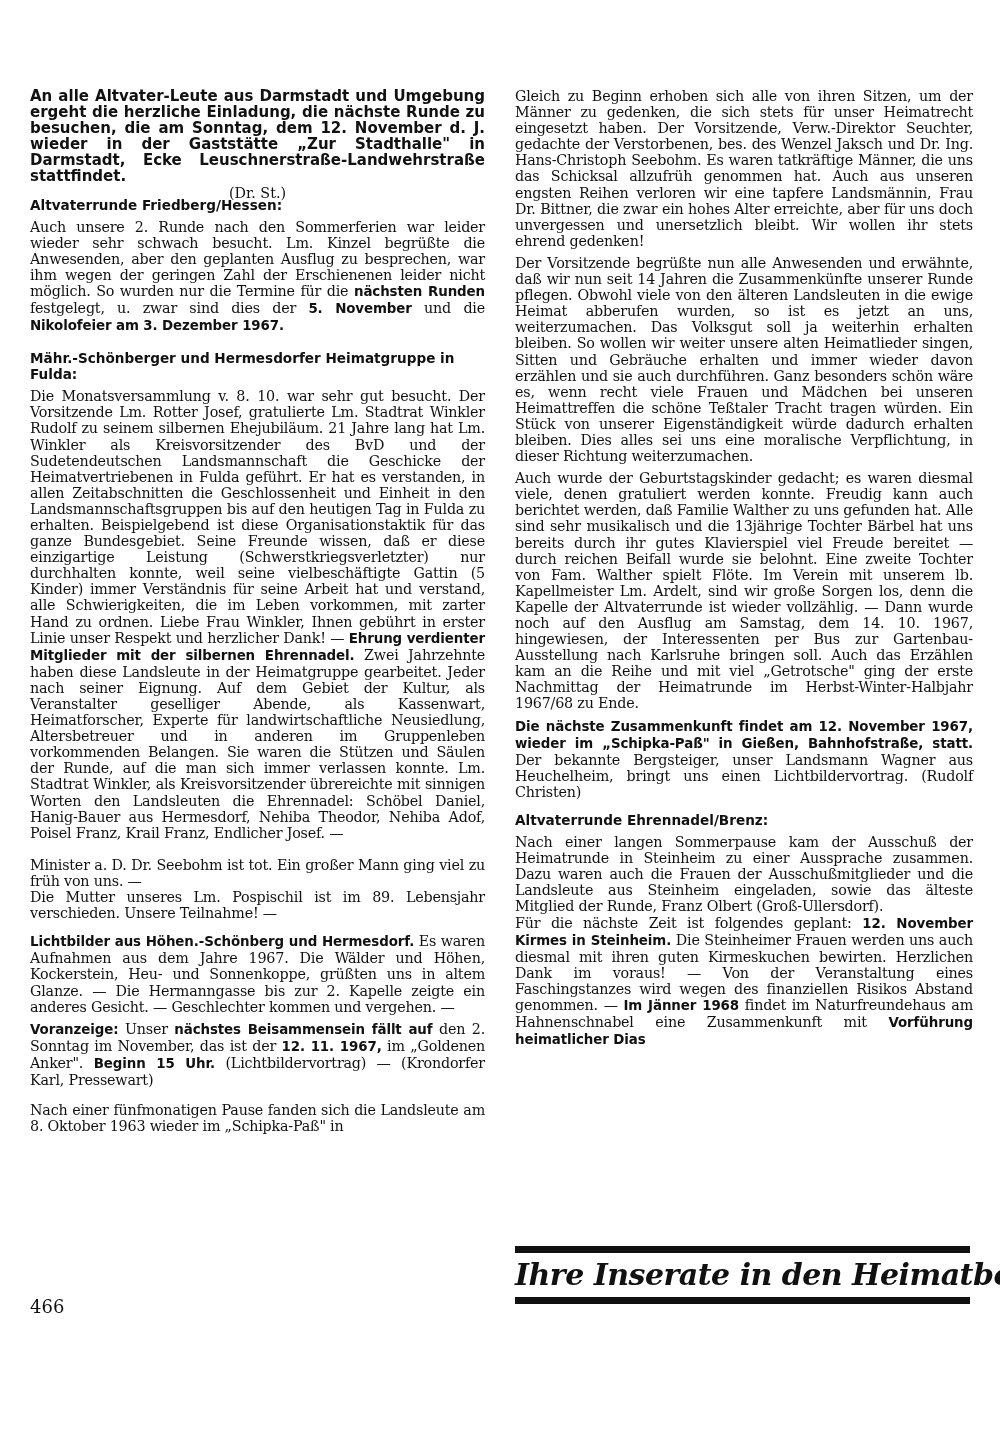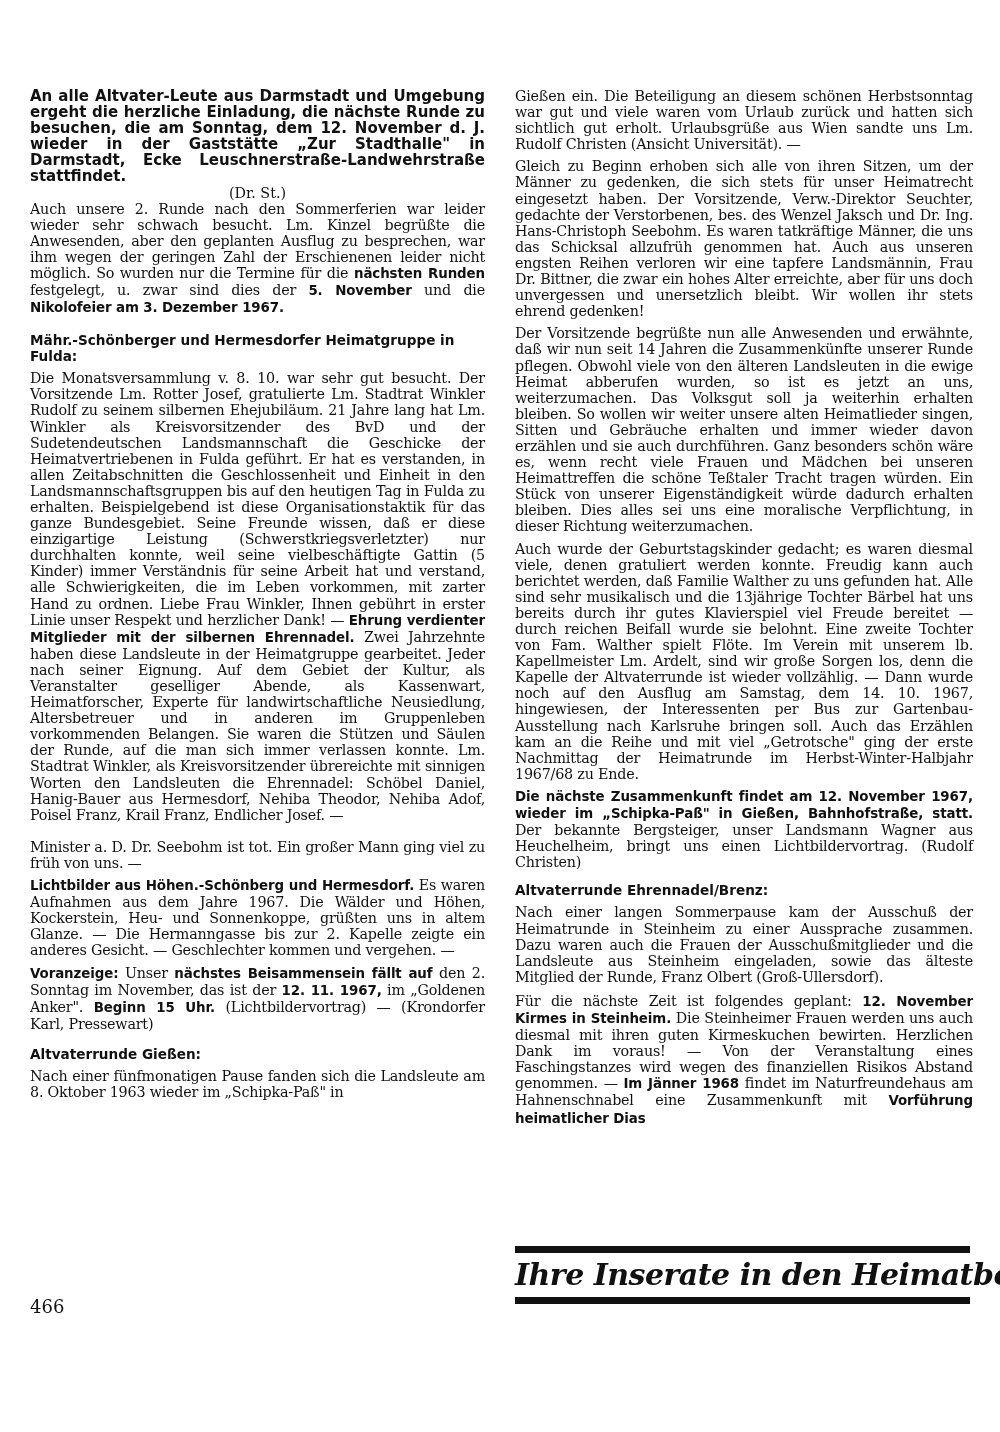--- a/index.html
+++ b/index.html
@@ -21,49 +21,49 @@
 </style>
 </head>
 <body>
 
 <div class="page">
 
   <div class="col col-left">
     <p class="lead">An alle Altvater-Leute aus Darmstadt und Umgebung ergeht die herzliche Einladung, die nächste Runde zu besuchen, die am Sonntag, dem 12. November d. J. wieder in der Gaststätte „Zur Stadthalle" in Darmstadt, Ecke Leuschnerstraße-Landwehrstraße stattfindet.</p>
     <p class="sig">(Dr. St.)</p>
 
+    <div class="h" style="margin-top:-4px;">Altvaterrunde Friedberg/Hessen:</div>
     <p class="p"><span>Auch unsere 2. Runde nach den Sommerferien war leider wieder sehr schwach besucht. Lm. Kinzel begrüßte die Anwesenden, aber den geplanten Ausflug zu besprechen, war ihm wegen der geringen Zahl der Erschienenen leider nicht möglich. So wurden nur die Termine für die </span><b>nächsten Runden</b><span> festgelegt, u. zwar sind dies der </span><b>5. November</b><span> und die </span><b>Nikolofeier am 3. Dezember 1967.</b></p>
 
     <div class="gap"></div>
     <div class="h">Mähr.-Schönberger und Hermesdorfer Heimatgruppe in Fulda:</div>
     <p class="p"><span>Die Monatsversammlung v. 8. 10. war sehr gut besucht. Der Vorsitzende Lm. Rotter Josef, gratulierte Lm. Stadtrat Winkler Rudolf zu seinem silbernen Ehejubiläum. 21 Jahre lang hat Lm. Winkler als Kreisvorsitzender des BvD und der Sudetendeutschen Landsmannschaft die Geschicke der Heimatvertriebenen in Fulda geführt. Er hat es verstanden, in allen Zeitabschnitten die Geschlossenheit und Einheit in den Landsmannschaftsgruppen bis auf den heutigen Tag in Fulda zu erhalten. Beispielgebend ist diese Organisationstaktik für das ganze Bundesgebiet. Seine Freunde wissen, daß er diese einzigartige Leistung (Schwerstkriegsverletzter) nur durchhalten konnte, weil seine vielbeschäftigte Gattin (5 Kinder) immer Verständnis für seine Arbeit hat und verstand, alle Schwierigkeiten, die im Leben vorkommen, mit zarter Hand zu ordnen. Liebe Frau Winkler, Ihnen gebührt in erster Linie unser Respekt und herzlicher Dank! — </span><b>Ehrung verdienter Mitglieder mit der silbernen Ehrennadel.</b><span> Zwei Jahrzehnte haben diese Landsleute in der Heimatgruppe gearbeitet. Jeder nach seiner Eignung. Auf dem Gebiet der Kultur, als Veranstalter geselliger Abende, als Kassenwart, Heimatforscher, Experte für landwirtschaftliche Neusiedlung, Altersbetreuer und in anderen im Gruppenleben vorkommenden Belangen. Sie waren die Stützen und Säulen der Runde, auf die man sich immer verlassen konnte. Lm. Stadtrat Winkler, als Kreisvorsitzender übrereichte mit sinnigen Worten den Landsleuten die Ehrennadel: Schöbel Daniel, Hanig-Bauer aus Hermesdorf, Nehiba Theodor, Nehiba Adof, Poisel Franz, Krail Franz, Endlicher Josef. —</span></p>
 
     <div class="gap"></div>
     <p class="p" style="margin-bottom:0;">Minister a. D. Dr. Seebohm ist tot. Ein großer Mann ging viel zu früh von uns. —</p>
+    <p class="p">Die Mutter unseres Lm. Pospischil ist im 89. Lebensjahr verschieden. Unsere Teilnahme! —</p>
 
     <div class="gap" style="height:6px;"></div>
     <p class="p"><b>Lichtbilder aus Höhen.-Schönberg und Hermesdorf.</b><span> Es waren Aufnahmen aus dem Jahre 1967. Die Wälder und Höhen, Kockerstein, Heu- und Sonnenkoppe, grüßten uns in altem Glanze. — Die Hermanngasse bis zur 2. Kapelle zeigte ein anderes Gesicht. — Geschlechter kommen und vergehen. —</span></p>
 
     <p class="p"><b>Voranzeige:</b><span> Unser </span><b>nächstes Beisammensein fällt auf</b><span> den 2. Sonntag im November, das ist der </span><b>12. 11. 1967,</b><span> im „Goldenen Anker". </span><b>Beginn 15 Uhr.</b><span> (Lichtbildervortrag) — (Krondorfer Karl, Pressewart)</span></p>
 
     <div class="gap" style="height:8px;"></div>
-    <div class="h">Altvaterrunde Gießen:</div>
     <p class="p">Nach einer fünfmonatigen Pause fanden sich die Landsleute am 8. Oktober 1963 wieder im „Schipka-Paß" in</p>
   </div>
 
   <div class="col col-right">
-    <p class="p">Gießen ein. Die Beteiligung an diesem schönen Herbstsonntag war gut und viele waren vom Urlaub zurück und hatten sich sichtlich gut erholt. Urlaubsgrüße aus Wien sandte uns Lm. Rudolf Christen (Ansicht Universität). —</p>
     <p class="p">Gleich zu Beginn erhoben sich alle von ihren Sitzen, um der Männer zu gedenken, die sich stets für unser Heimatrecht eingesetzt haben. Der Vorsitzende, Verw.-Direktor Seuchter, gedachte der Verstorbenen, bes. des Wenzel Jaksch und Dr. Ing. Hans-Christoph Seebohm. Es waren tatkräftige Männer, die uns das Schicksal allzufrüh genommen hat. Auch aus unseren engsten Reihen verloren wir eine tapfere Landsmännin, Frau Dr. Bittner, die zwar ein hohes Alter erreichte, aber für uns doch unvergessen und unersetzlich bleibt. Wir wollen ihr stets ehrend gedenken!</p>
     <p class="p">Der Vorsitzende begrüßte nun alle Anwesenden und erwähnte, daß wir nun seit 14 Jahren die Zusammenkünfte unserer Runde pflegen. Obwohl viele von den älteren Landsleuten in die ewige Heimat abberufen wurden, so ist es jetzt an uns, weiterzumachen. Das Volksgut soll ja weiterhin erhalten bleiben. So wollen wir weiter unsere alten Heimatlieder singen, Sitten und Gebräuche erhalten und immer wieder davon erzählen und sie auch durchführen. Ganz besonders schön wäre es, wenn recht viele Frauen und Mädchen bei unseren Heimattreffen die schöne Teßtaler Tracht tragen würden. Ein Stück von unserer Eigenständigkeit würde dadurch erhalten bleiben. Dies alles sei uns eine moralische Verpflichtung, in dieser Richtung weiterzumachen.</p>
     <p class="p">Auch wurde der Geburtstagskinder gedacht; es waren diesmal viele, denen gratuliert werden konnte. Freudig kann auch berichtet werden, daß Familie Walther zu uns gefunden hat. Alle sind sehr musikalisch und die 13jährige Tochter Bärbel hat uns bereits durch ihr gutes Klavierspiel viel Freude bereitet — durch reichen Beifall wurde sie belohnt. Eine zweite Tochter von Fam. Walther spielt Flöte. Im Verein mit unserem lb. Kapellmeister Lm. Ardelt, sind wir große Sorgen los, denn die Kapelle der Altvaterrunde ist wieder vollzählig. — Dann wurde noch auf den Ausflug am Samstag, dem 14. 10. 1967, hingewiesen, der Interessenten per Bus zur Gartenbau-Ausstellung nach Karlsruhe bringen soll. Auch das Erzählen kam an die Reihe und mit viel „Getrotsche" ging der erste Nachmittag der Heimatrunde im Herbst-Winter-Halbjahr 1967/68 zu Ende.</p>
     <p class="p"><b>Die nächste Zusammenkunft findet am 12. November 1967, wieder im „Schipka-Paß" in Gießen, Bahnhofstraße, statt.</b><span> Der bekannte Bergsteiger, unser Landsmann Wagner aus Heuchelheim, bringt uns einen Lichtbildervortrag. (Rudolf Christen)</span></p>
 
     <div class="gap" style="height:6px;"></div>
     <div class="h">Altvaterrunde Ehrennadel/Brenz:</div>
-    <p class="p" style="margin-bottom:8px;">Nach einer langen Sommerpause kam der Ausschuß der Heimatrunde in Steinheim zu einer Aussprache zusammen. Dazu waren auch die Frauen der Ausschußmitglieder und die Landsleute aus Steinheim eingeladen, sowie das älteste Mitglied der Runde, Franz Olbert (Groß-Ullersdorf).</p>
+    <p class="p" style="margin-bottom:0;">Nach einer langen Sommerpause kam der Ausschuß der Heimatrunde in Steinheim zu einer Aussprache zusammen. Dazu waren auch die Frauen der Ausschußmitglieder und die Landsleute aus Steinheim eingeladen, sowie das älteste Mitglied der Runde, Franz Olbert (Groß-Ullersdorf).</p>
     <p class="p"><span>Für die nächste Zeit ist folgendes geplant: </span><b>12. November Kirmes in Steinheim.</b><span> Die Steinheimer Frauen werden uns auch diesmal mit ihren guten Kirmeskuchen bewirten. Herzlichen Dank im voraus! — Von der Veranstaltung eines Faschingstanzes wird wegen des finanziellen Risikos Abstand genommen. — </span><b>Im Jänner 1968</b><span> findet im Naturfreundehaus am Hahnenschnabel eine Zusammenkunft mit </span><b>Vorführung heimatlicher Dias</b></p>
   </div>
 </div>
 
 <div class="ad">
   <div class="bar"></div>
   <div class="title">Ihre Inserate in den Heimatboten</div>
   <div class="bar"></div>
 </div>
 

